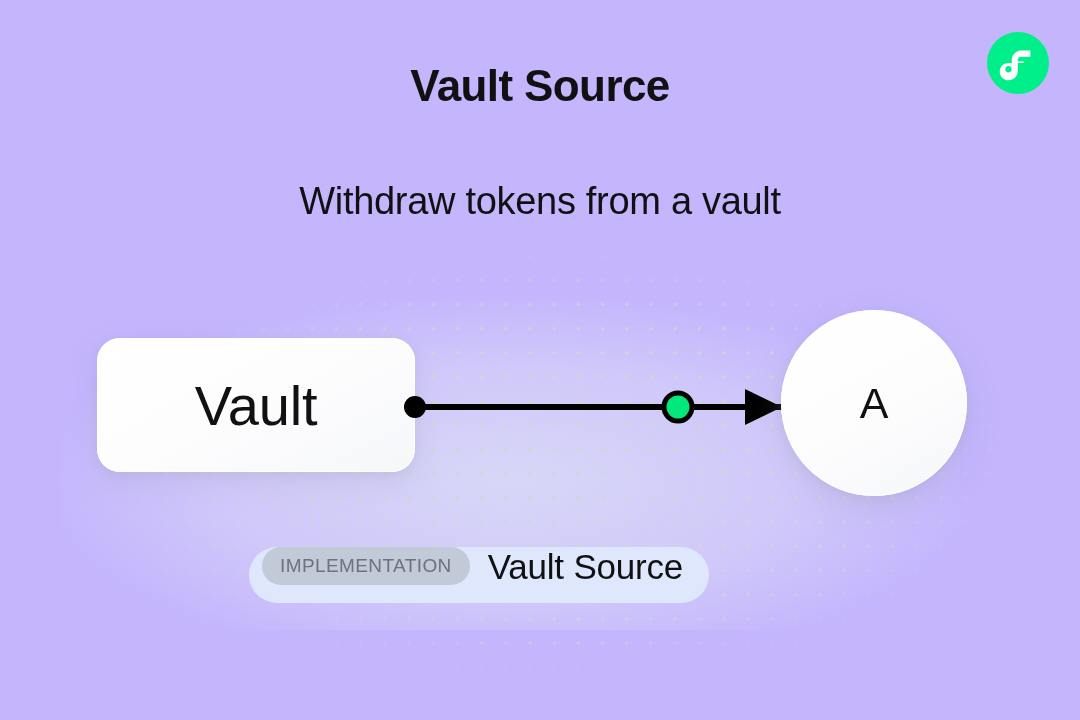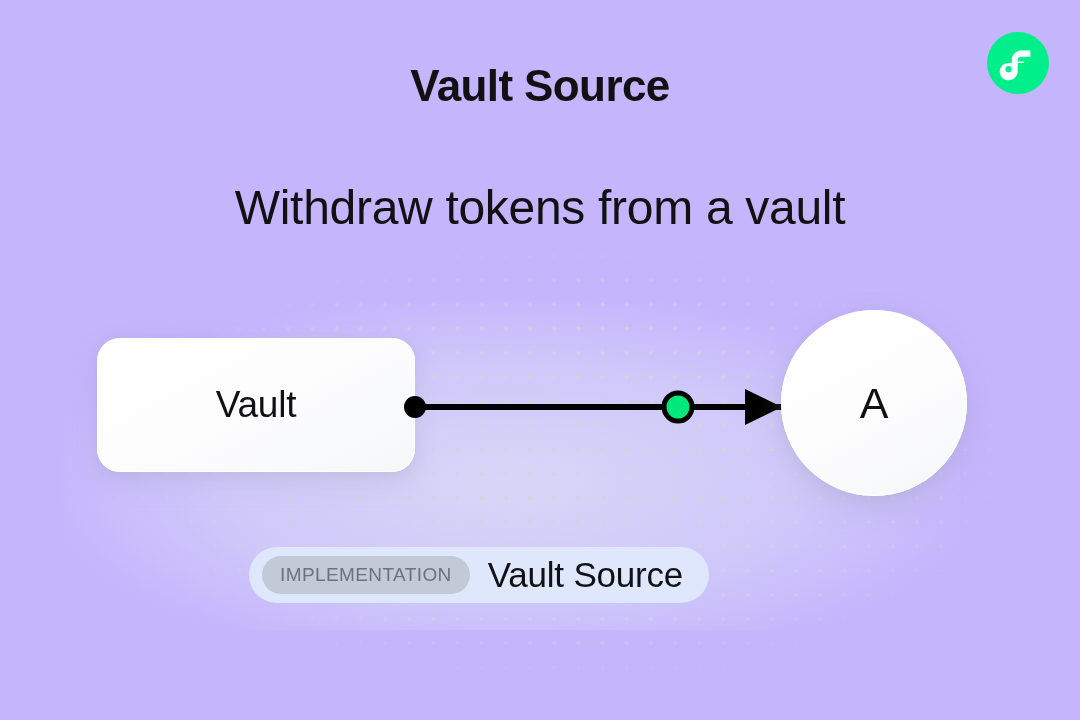--- a/index.html
+++ b/index.html
@@ -82,21 +82,21 @@
     letter-spacing: -0.6px;
     color: #111113;
     line-height: 1.2;
   }
   .subtitle {
     position: absolute;
     left: 0;
     top: 178px;
     width: 1080px;
     text-align: center;
-    font-size: 48px;
+    font-size: 38px;
     font-weight: 300;
     letter-spacing: -0.3px;
     color: #111113;
     line-height: 1.25;
   }
 
   
   .diagram {
     position: absolute;
     left: 0;
@@ -116,21 +116,21 @@
     border-radius: 23px;
     background: linear-gradient(152deg, #ffffff 0%, #fdfdfe 45%, #f6f7f9 100%);
     box-shadow: 0 10px 26px rgba(150,155,180,0.22),
                 0 2px 8px rgba(150,155,180,0.14),
                 0 0 0 1px rgba(255,255,255,0.85) inset;
     display: flex;
     align-items: center;
     justify-content: center;
   }
   .node-box-label {
-    font-size: 37px;
+    font-size: 56px;
     font-weight: 400;
     color: #111113;
     letter-spacing: -0.2px;
   }
 
   .node-circle {
     position: absolute;
     left: 781px;
     top: 310px;
     width: 186px;
@@ -159,21 +159,21 @@
     height: 66px;
   }
 
   
   .impl-badge {
     position: absolute;
     left: 249px;
     top: 547px;
     height: 56px;
     display: flex;
-    align-items: center;
+    align-items: flex-start;
     padding: 0 26px 0 13px;
     border-radius: 28px;
     background: #dee7fb;
   }
   .impl-chip {
     display: flex;
     align-items: center;
     height: 38px;
     padding: 0 18px;
     border-radius: 19px;

